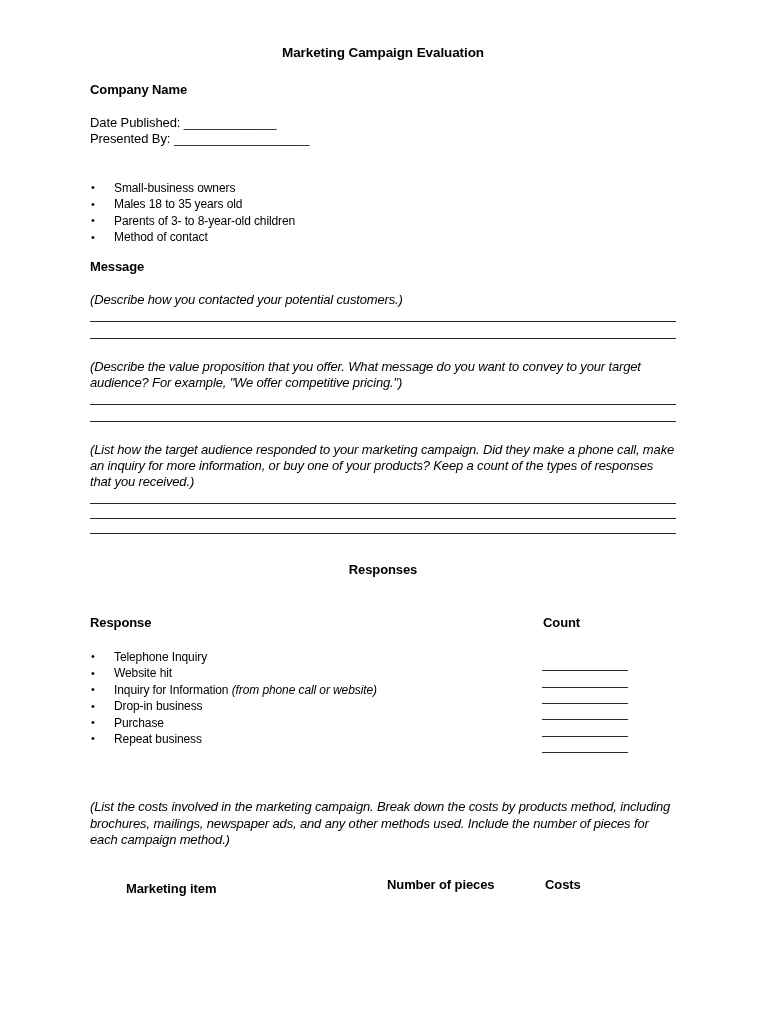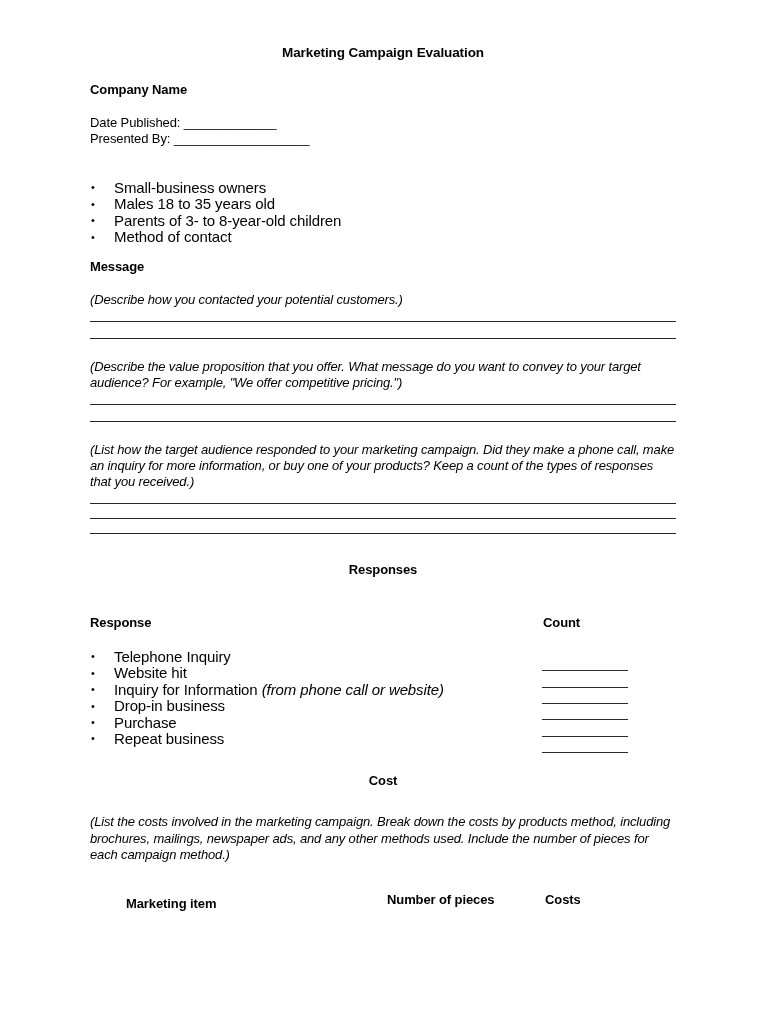--- a/index.html
+++ b/index.html
@@ -72,21 +72,21 @@
     letter-spacing: -0.1px;
   }
 
   ul.bullets {
     list-style: none;
     margin: 0;
     padding: 0;
   }
   ul.bullets > li {
     position: relative;
-    font-size: 15px;
+    font-size: 12px;
     line-height: 16.4px;
     padding-left: 24px;
     letter-spacing: -0.1px;
   }
   ul.bullets > li::before {
     content: "\2022";
     position: absolute;
     left: 1px;
     top: -0.5px;
     font-size: 11px;
@@ -284,21 +284,20 @@
         <div class="blank-line"></div>
         <div class="blank-line"></div>
         <div class="blank-line"></div>
         <div class="blank-line"></div>
       </div>
     </div>
 
     <div class="spacer-16"></div>
     <div class="spacer-10"></div>
 
-    <h2 class="center-heading">Cost</h2>
 
     <div class="spacer-20"></div>
     <div class="spacer-6"></div>
 
     <p class="italic-note">(List the costs involved in the marketing campaign. Break down the costs by products method, including brochures, mailings, newspaper ads, and any other methods used. Include the number of pieces for each campaign method.)</p>
 
     <div class="spacer-28"></div>
 
     <div class="cost-head">
       <span class="c1">Marketing item</span>

